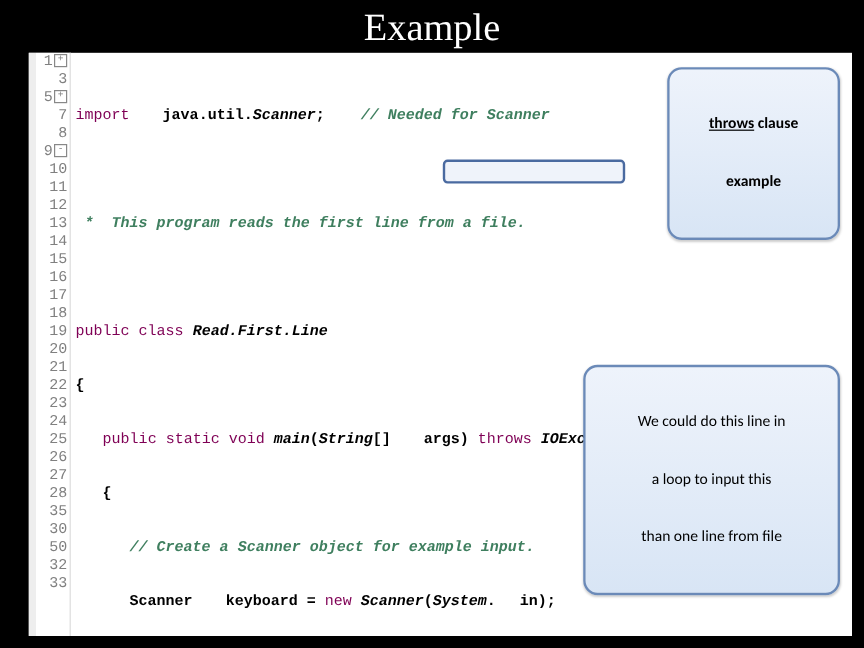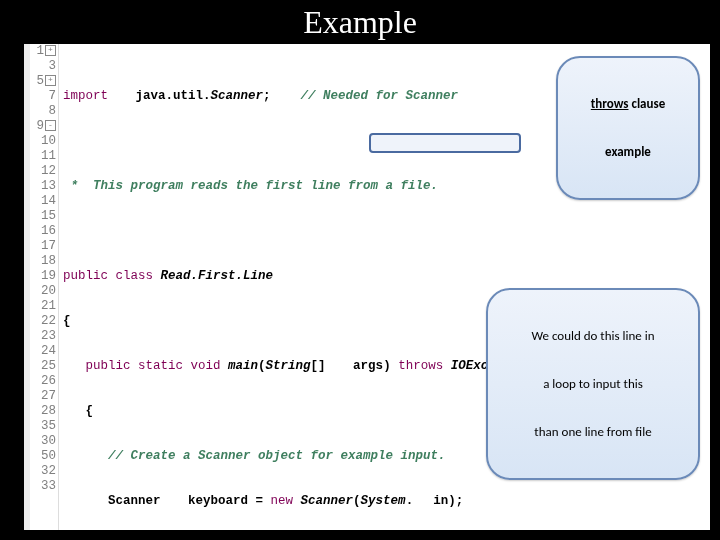--- a/index.html
+++ b/index.html
@@ -67,21 +67,21 @@
   .com { color: #3f7f5f; font-style: italic; }
   .cls { color: #000; font-style: italic; }
   .mth { color: #000; font-style: italic; }
   .id  { color: #000; margin-left: 20px; }
   .punc{ color: #000; }
 
   .callout {
     position: absolute;
     background: linear-gradient(#eef3fb,#d8e5f5);
     border: 2px solid #6b8ab8;
-    border-radius: 24px;
+    border-radius: 12px;
     padding: 6px 10px;
     font-family: Calibri, Arial, sans-serif;
     font-size: 13px;
     line-height: 16px;
     color: #000;
     text-align: center;
     box-shadow: 0 1px 2px rgba(0,0,0,0.2);
     font-weight: normal;
   }
   .callout u { text-decoration: underline; }
@@ -166,20 +166,20 @@
     
     
 
     <div class="hl" style="top:89px; left:310px; width:148px; height:16px;"></div>
 
     <div class="callout" style="top:12px; right:10px; width:120px;">
       <div><u><b><span>throws</span></b></u><span> </span><b><span>clause</span></b></div>
       <div><b><span>example</span></b></div>
     </div>
 
-    <div class="callout" style="top:244px; right:10px; width:190px;">
+    <div class="callout" style="top:260px; right:10px; width:190px;">
       <div>We could do this line in</div>
       <div>a loop to input this</div>
       <div>than one line from file</div>
     </div>
 
   </div>
 </div>
 
 </body></html>

